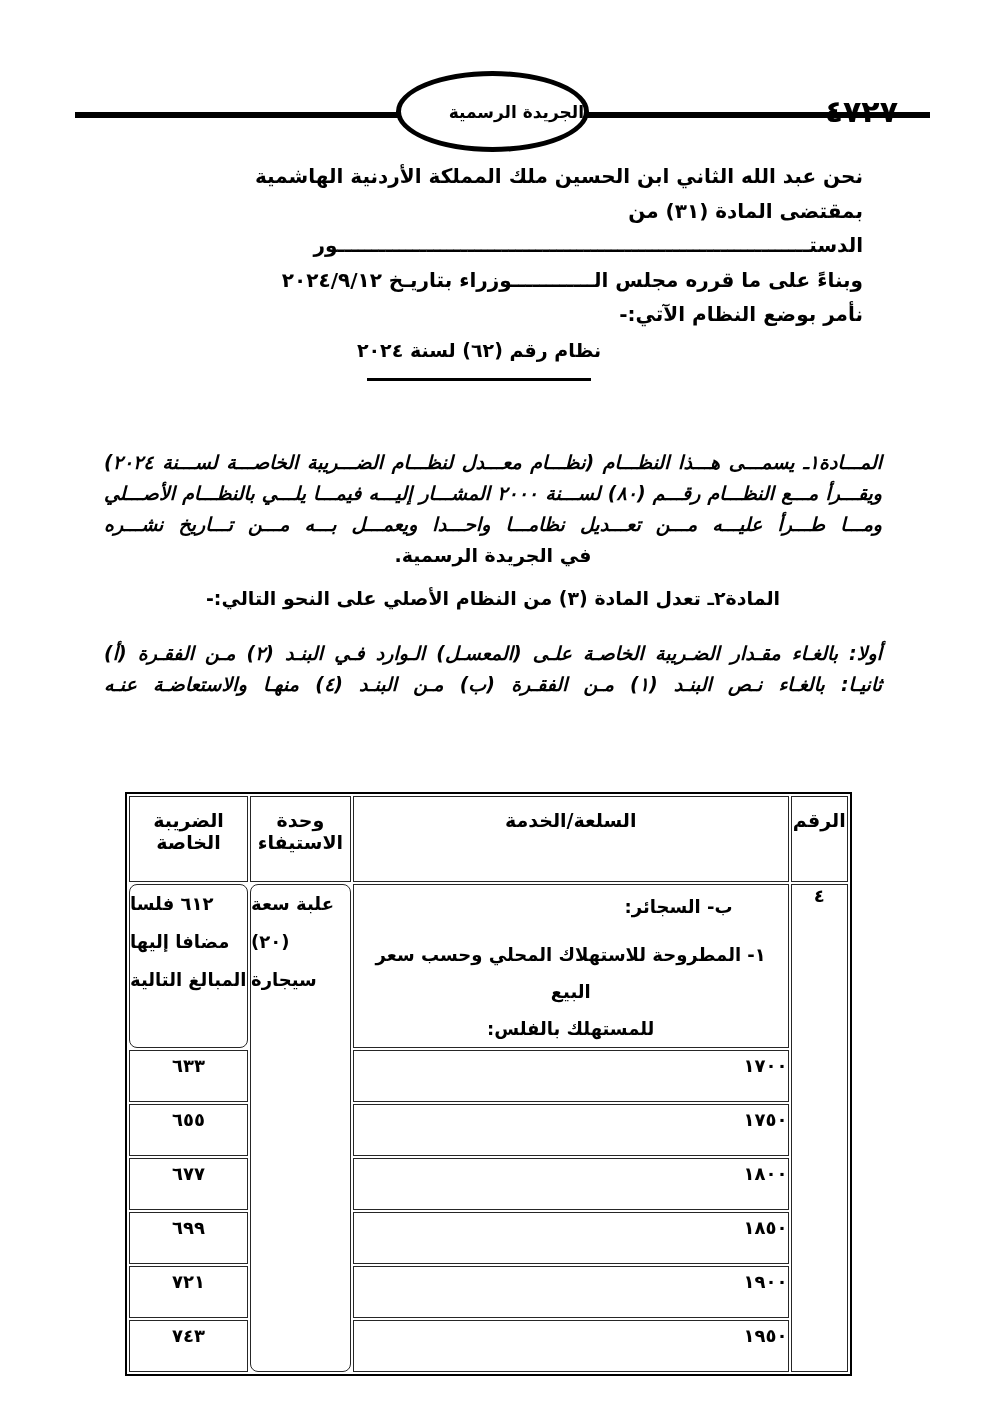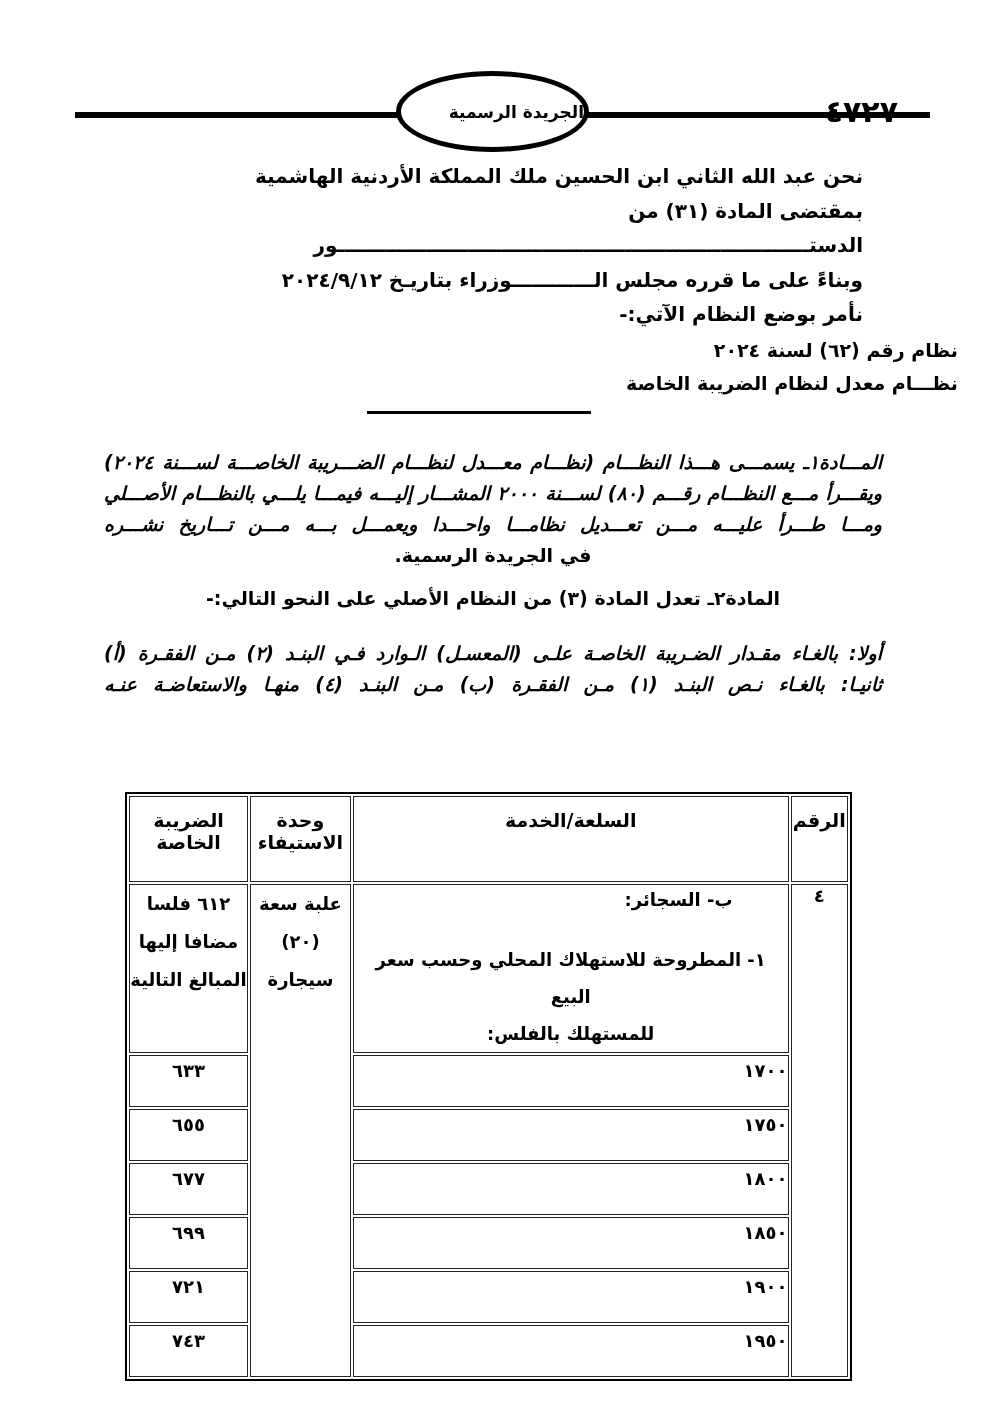--- a/index.html
+++ b/index.html
@@ -23,21 +23,21 @@
     font-size:17px; z-index:2; box-sizing:border-box;
   }
   
   .preamble {
     position:absolute; top:159px; right:137px; left:150px;
     direction:rtl; text-align:right; font-size:20px; line-height:34.5px;
   }
   
   .doc-title {
     position:absolute; top:334px; left:0; width:958px;
-    direction:rtl; text-align:right; font-size:19px; line-height:33px;
+    direction:rtl; text-align:center; font-size:19px; line-height:33px;
   }
   .title-rule { width:224px; height:3px; background:#000; margin:11px auto 0; }
   
   .article1 {
     position:absolute; top:447px; right:118px; left:104px;
     direction:rtl; font-size:19px; line-height:31px;
   }
   .jline { text-align:justify; text-align-last:justify;font-style:italic; }
   .cline { text-align:center; }
   .article2 {
@@ -60,24 +60,24 @@
   .tax-table th, .tax-table td {
     border:1.5px solid #262626; vertical-align:top; padding:0; overflow:hidden;
   }
   .c-num  { width:57px; }
   .c-item { width:432px; }
   .c-unit { width:100px; }
   .c-tax  { width:118px; }
   .hrow th { height:72px; font-size:19px; text-align:center; padding-top:12px; font-weight:bold; }
   .num-cell { text-align:center; padding-top:8px; }
   .item-cell { height:132px; padding-top:6px; }
-  .item-title { text-align:right; padding-right:55px; line-height:30px; }
+  .item-title { text-align:right; padding-right:55px; line-height:30px;margin-top:7px; }
   .item-desc { text-align:center; line-height:37px; }
-  .item-desc.first { margin-top:26px; }
-  .unit-cell, .tax-cell { text-align:center; line-height:38px; padding-top:4px; }
+  .item-desc.first { margin-top:14px; }
+  .unit-cell, .tax-cell { text-align:left; line-height:38px; padding-top:4px;border-radius:8px; }
   .prow td { height:46px; padding-top:4px; }
   .price { text-align:right; padding-left:0; padding-right:24px; }
   .ptax  { text-align:center; }
 </style>
 </head>
 <body>
 
 <div class="page">
 
   <div class="page-number">٤٧٢٧</div>
@@ -88,21 +88,20 @@
 
   <div class="preamble">
     <div>نحن عبد الله الثاني ابن الحسين ملك المملكة الأردنية الهاشمية</div>
     <div>بمقتضى المادة (٣١) من الدستـــــــــــــــــــــــــــــــــــــــــــــــــــــــــــــــــــــور</div>
     <div>وبناءً على ما قرره مجلس الــــــــــــوزراء بتاريـخ ٢٠٢٤/٩/١٢</div>
     <div>نأمر بوضع النظام الآتي:-</div>
   </div>
 
   <div class="doc-title">
     <div>نظام رقم (٦٢) لسنة ٢٠٢٤</div>
-    <div>نظـــام معدل لنظام الضريبة الخاصة</div>
     <div class="title-rule"></div>
   </div>
 
   <div class="article1">
     <div class="jline">المـــادة١ـ يسمـــى هـــذا النظـــام (نظـــام معـــدل لنظـــام الضـــريبة الخاصـــة لســـنة ٢٠٢٤)</div>
     <div class="jline">ويقـــرأ مـــع النظـــام رقـــم (٨٠) لســـنة ٢٠٠٠ المشـــار إليـــه فيمـــا يلـــي بالنظـــام الأصـــلي</div>
     <div class="jline">ومـــا طـــرأ عليـــه مـــن تعـــديل نظامـــا واحـــدا ويعمـــل بـــه مـــن تـــاريخ نشـــره</div>
     <div class="cline">في الجريدة الرسمية.</div>
   </div>
 

